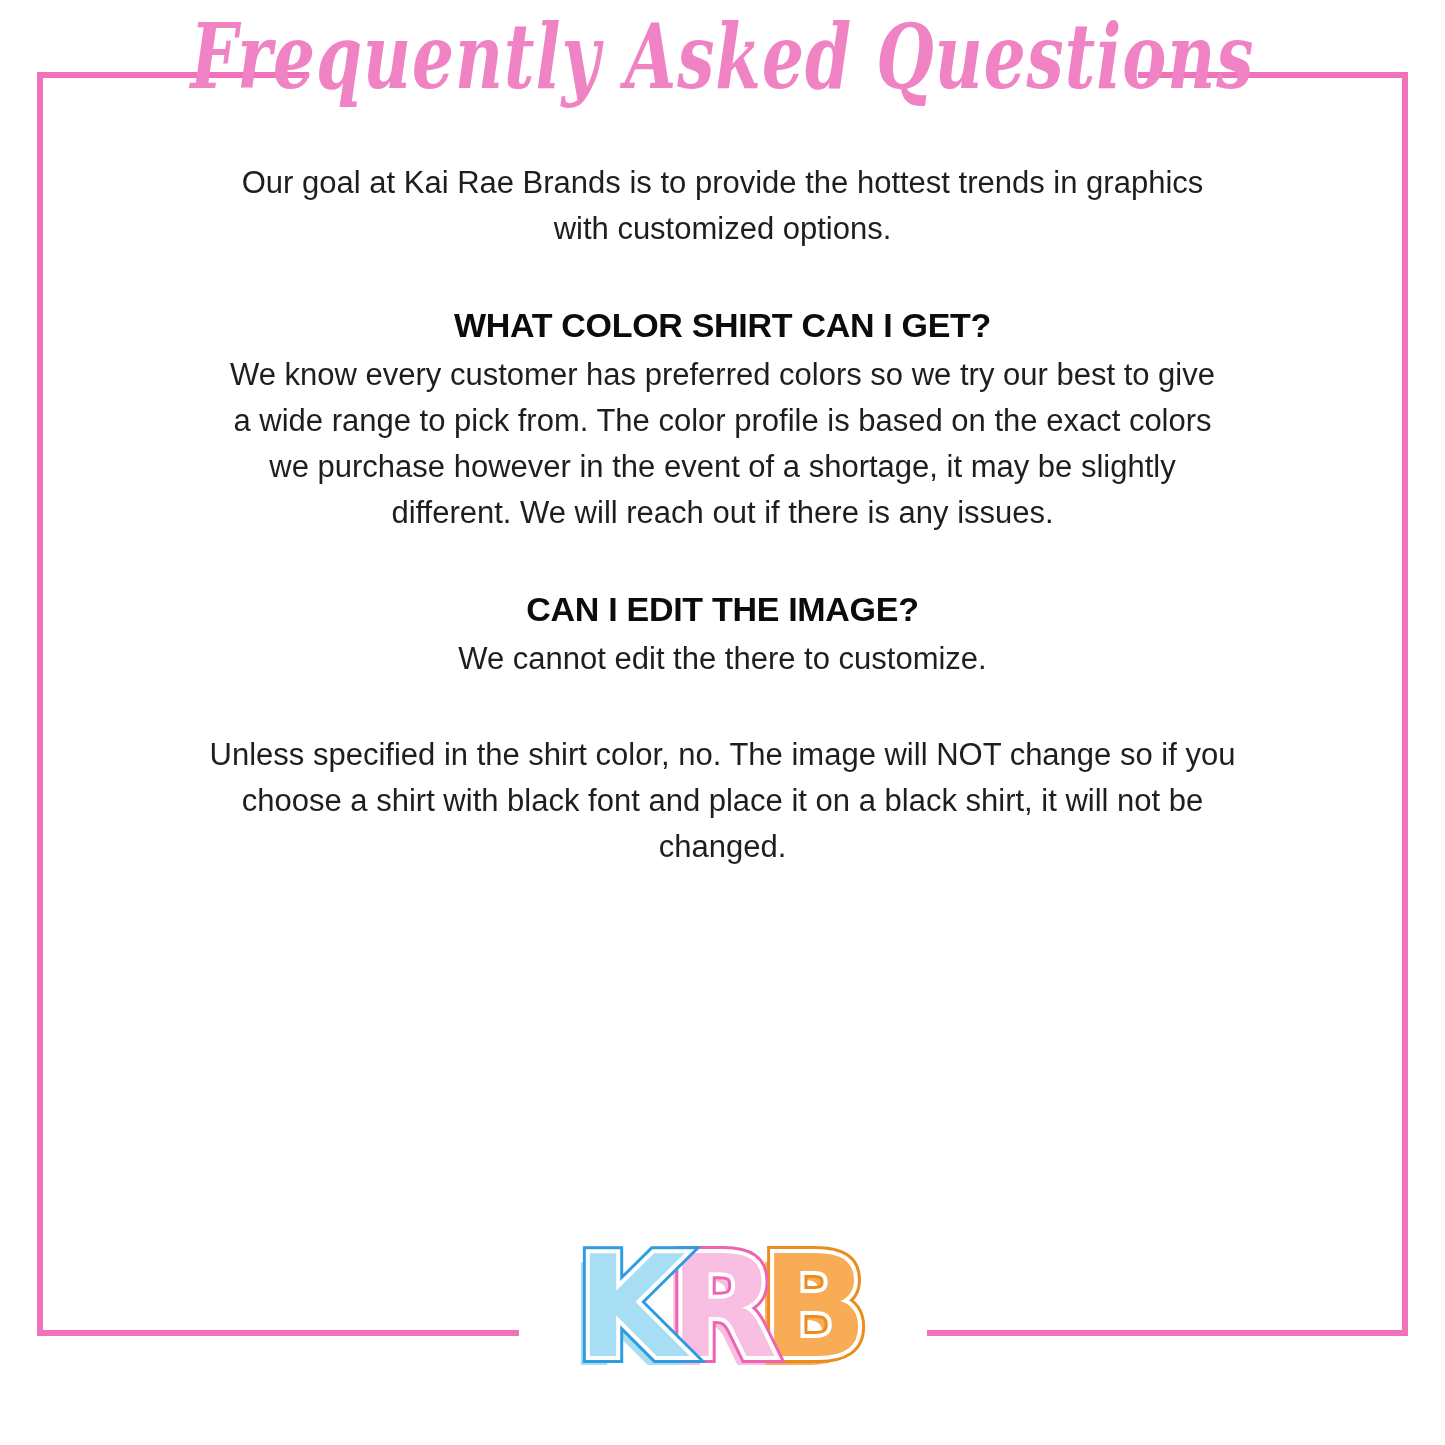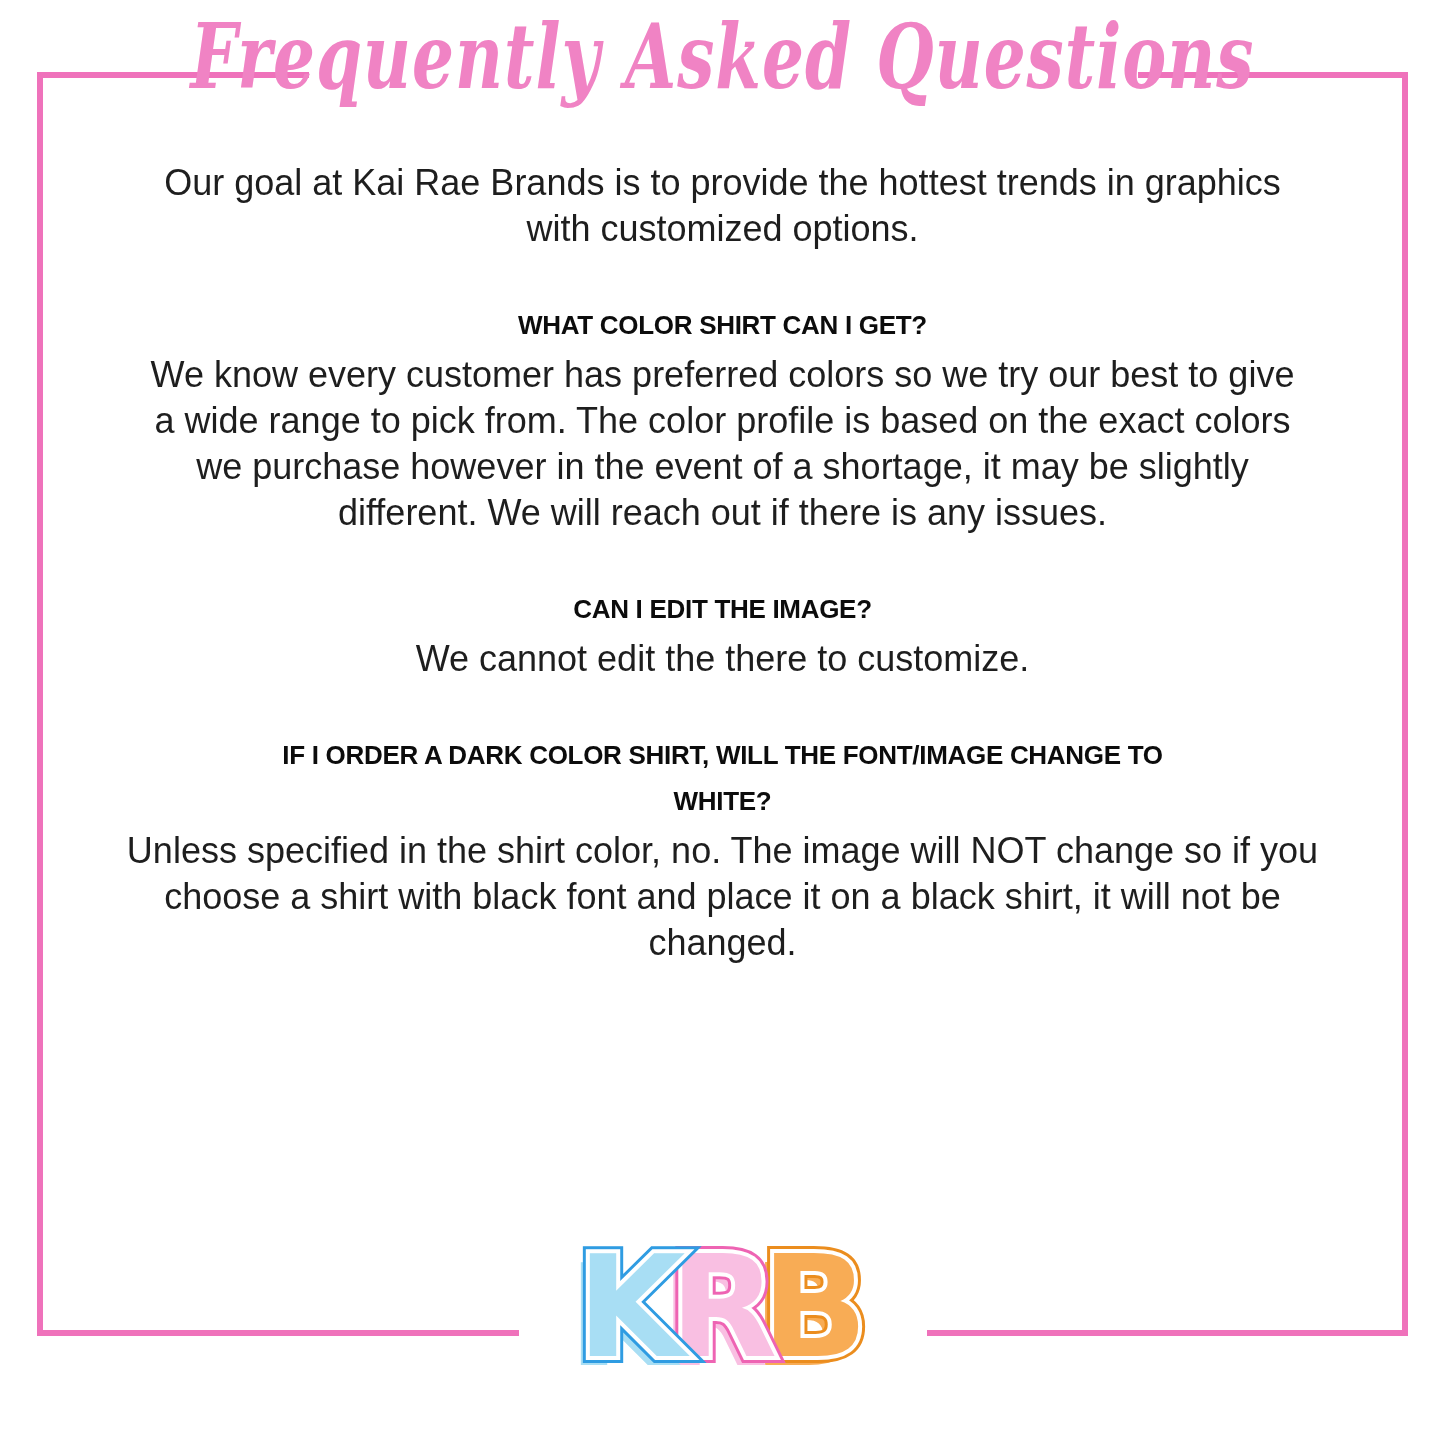--- a/index.html
+++ b/index.html
@@ -49,29 +49,29 @@
   
   .content {
     position: absolute;
     top: 160px;
     left: 100px;
     right: 100px;
     text-align: center;
   }
   .intro, .faq-answer {
     margin: 0;
-    font-size: 36px;
+    font-size: 31px;
     line-height: 46px;
     white-space: pre-line;
     color: var(--body-text, #1e1e1e);
   }
   .faq-block { margin-top: 50px; }
   .faq-question {
     margin: 0 0 4px 0;
-    font-size: 26px;
+    font-size: 34px;
     line-height: 46px;
     font-weight: bold;
     letter-spacing: -0.3px;
     color: #0c0c0c;
     white-space: pre-line;
   }
 
   
   .logo-wrap {
     position: absolute;
@@ -156,22 +156,20 @@
 
   <div class="faq-block">
   </div>
 
   <div class="faq-block">
     <h2 class="faq-question">CAN I EDIT THE IMAGE?</h2>
     <p class="faq-answer">We cannot edit the there to customize.</p>
   </div>
 
   <div class="faq-block">
-    <h2 class="faq-question">IF I ORDER A DARK COLOR SHIRT, WILL THE FONT/IMAGE CHANGE TO
-WHITE?</h2>
     <p class="faq-answer">Unless specified in the shirt color, no. The image will NOT change so if you
 choose a shirt with black font and place it on a black shirt, it will not be
 changed.</p>
   </div>
 
 </div>
 
 <div class="logo-wrap">
   <div class="logo-letters">
     <span class="bubble-letter" style="--fill: #a8def4; --outline: #2f9ce2;">

